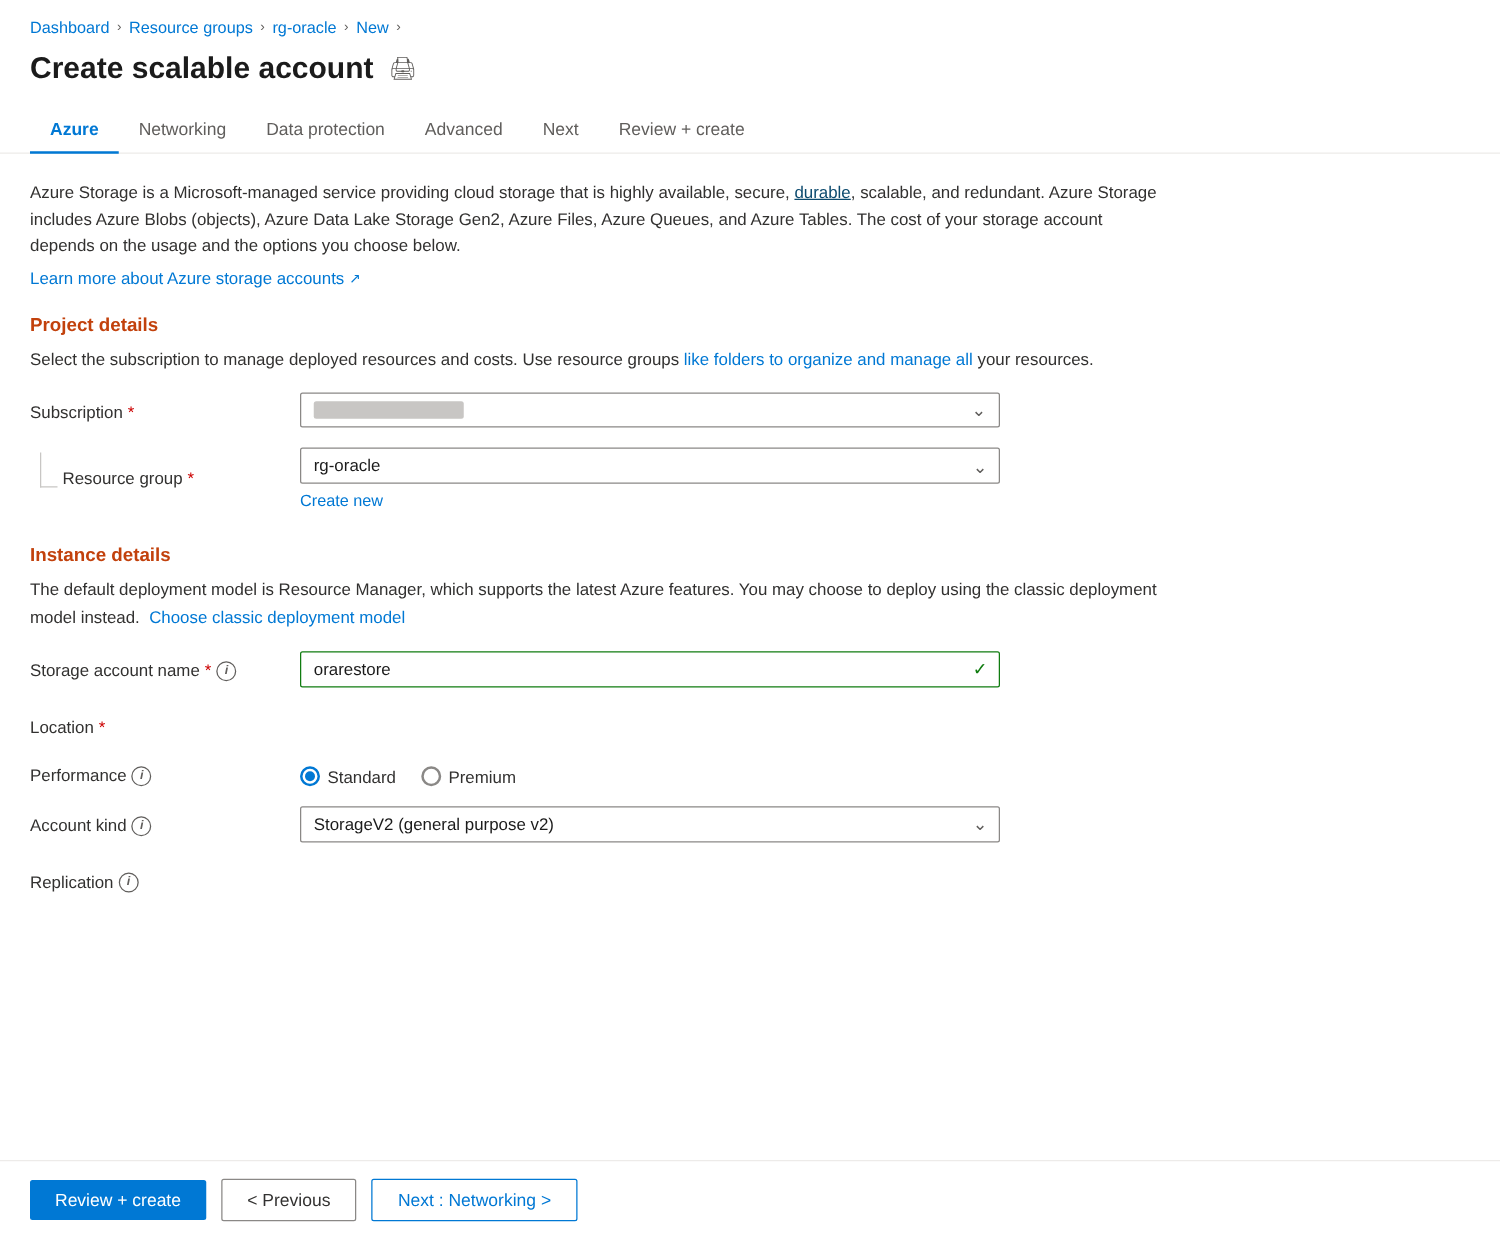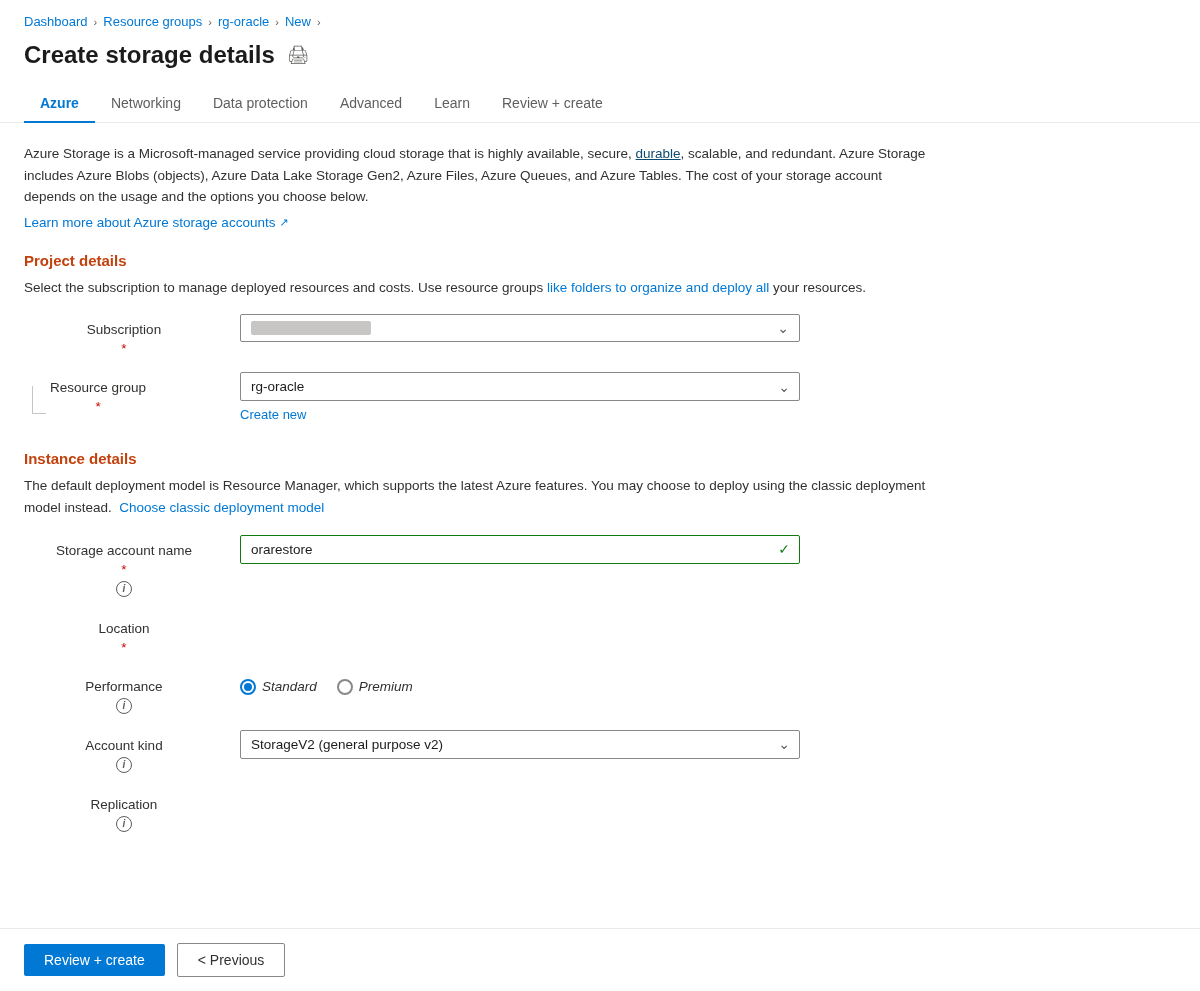--- a/index.html
+++ b/index.html
@@ -60,21 +60,21 @@
     .section-desc .link { color: #0078d4; text-decoration: none; }
 
     .form-row {
       display: flex; align-items: flex-start;
       margin-bottom: 16px; gap: 16px;
     }
     .form-label {
       min-width: 200px; max-width: 220px;
       font-size: 13.5px; color: #323130;
       padding-top: 8px; flex-shrink: 0;
-      display: flex; align-items: center; gap: 4px; flex-direction: column;
+      display: flex; align-items: center; gap: 4px;
     }
     .form-label .required { color: #c00; }
     .info-icon {
       display: inline-flex; align-items: center; justify-content: center;
       width: 16px; height: 16px; border-radius: 50%;
       border: 1px solid #605e5c; color: #605e5c;
       font-size: 10px; cursor: default; font-style: italic; font-weight: 600;
     }
 
     .form-control {
@@ -120,21 +120,21 @@
 
     .create-new-link {
       color: #0078d4; text-decoration: none; font-size: 13px;
       margin-top: 6px; display: inline-block;
     }
 
     .radio-group {
       display: flex; align-items: center; gap: 20px; padding-top: 8px;
     }
     .radio-option {
-      display: flex; align-items: flex-start; gap: 6px; cursor: pointer; font-style: italic;
+      display: flex; align-items: flex-end; gap: 6px; cursor: pointer;
     }
     .radio-circle {
       width: 16px; height: 16px; border-radius: 50%;
       border: 2px solid #0078d4; display: flex; align-items: center; justify-content: center;
       flex-shrink: 0;
     }
     .radio-circle.selected::after {
       content: ''; width: 8px; height: 8px; border-radius: 50%; background: #0078d4;
     }
     .radio-circle.unselected {
@@ -201,49 +201,49 @@
     <span class="breadcrumb-sep">›</span>
     <a href="#">Resource groups</a>
     <span class="breadcrumb-sep">›</span>
     <a href="#">rg-oracle</a>
     <span class="breadcrumb-sep">›</span>
     <a href="#">New</a>
     <span class="breadcrumb-sep">›</span>
   </div>
 
   <div class="page-header">
-    <h1 class="page-title">Create storage details</h1>
+    <h1 class="page-title">Create scalable account</h1>
     <span class="print-icon" title="Print">🖨</span>
   </div>
 
   <div class="tabs">
     <div class="tab active">Azure</div>
     <div class="tab">Networking</div>
     <div class="tab">Data protection</div>
     <div class="tab">Advanced</div>
-    <div class="tab">Learn</div>
+    <div class="tab">Next</div>
     <div class="tab">Review + create</div>
   </div>
 
   <div class="content">
     
     <p class="intro-text">
       Azure Storage is a Microsoft-managed service providing cloud storage that is highly available, secure, <span style="text-decoration:underline; color:#0c4a6e;">durable</span>, scalable, and
       redundant. Azure Storage includes Azure Blobs (objects), Azure Data Lake Storage Gen2, Azure Files, Azure Queues, and Azure
       Tables. The cost of your storage account depends on the usage and the options you choose below.
     </p>
     <a href="#" class="learn-link">
       <span>Learn more about Azure storage accounts</span>
       <span class="ext-icon">↗</span>
     </a>
 
     
     <div class="section-title">Project details</div>
     <p class="section-desc">
-      Select the subscription to manage deployed resources and costs. Use resource groups <a href="#" class="link">like folders to organize and deploy all</a>
+      Select the subscription to manage deployed resources and costs. Use resource groups <a href="#" class="link">like folders to organize and manage all</a>
       your resources.
     </p>
 
     
     <div class="form-row">
       <div class="form-label">
         <span>Subscription</span>
         <span class="required">*</span>
       </div>
       <div class="form-control">
@@ -348,13 +348,14 @@
         <span class="info-icon">i</span>
       </div>
     </div>
 
   </div>
 </div>
 
 <div class="footer">
   <button class="btn-primary">Review + create</button>
   <button class="btn-secondary">&lt; Previous</button>
+  <button class="btn-next">Next : Networking &gt;</button>
 </div>
 
 </body></html>

